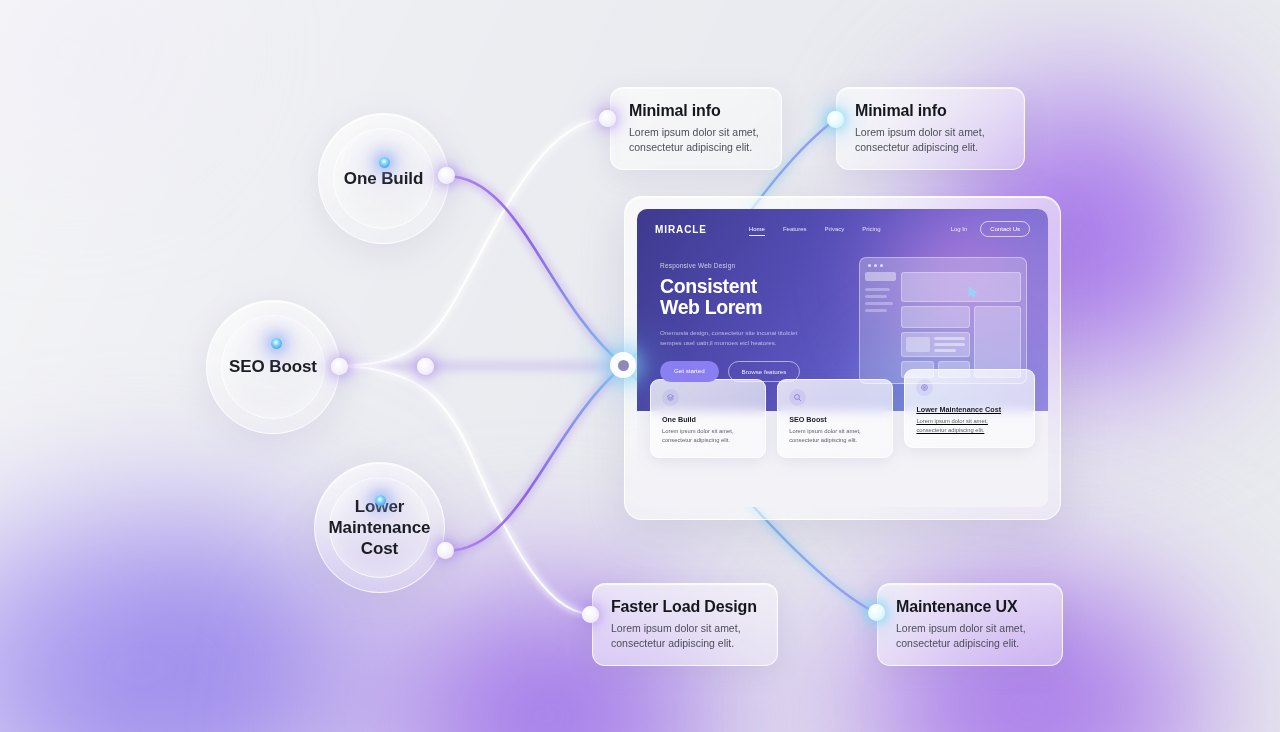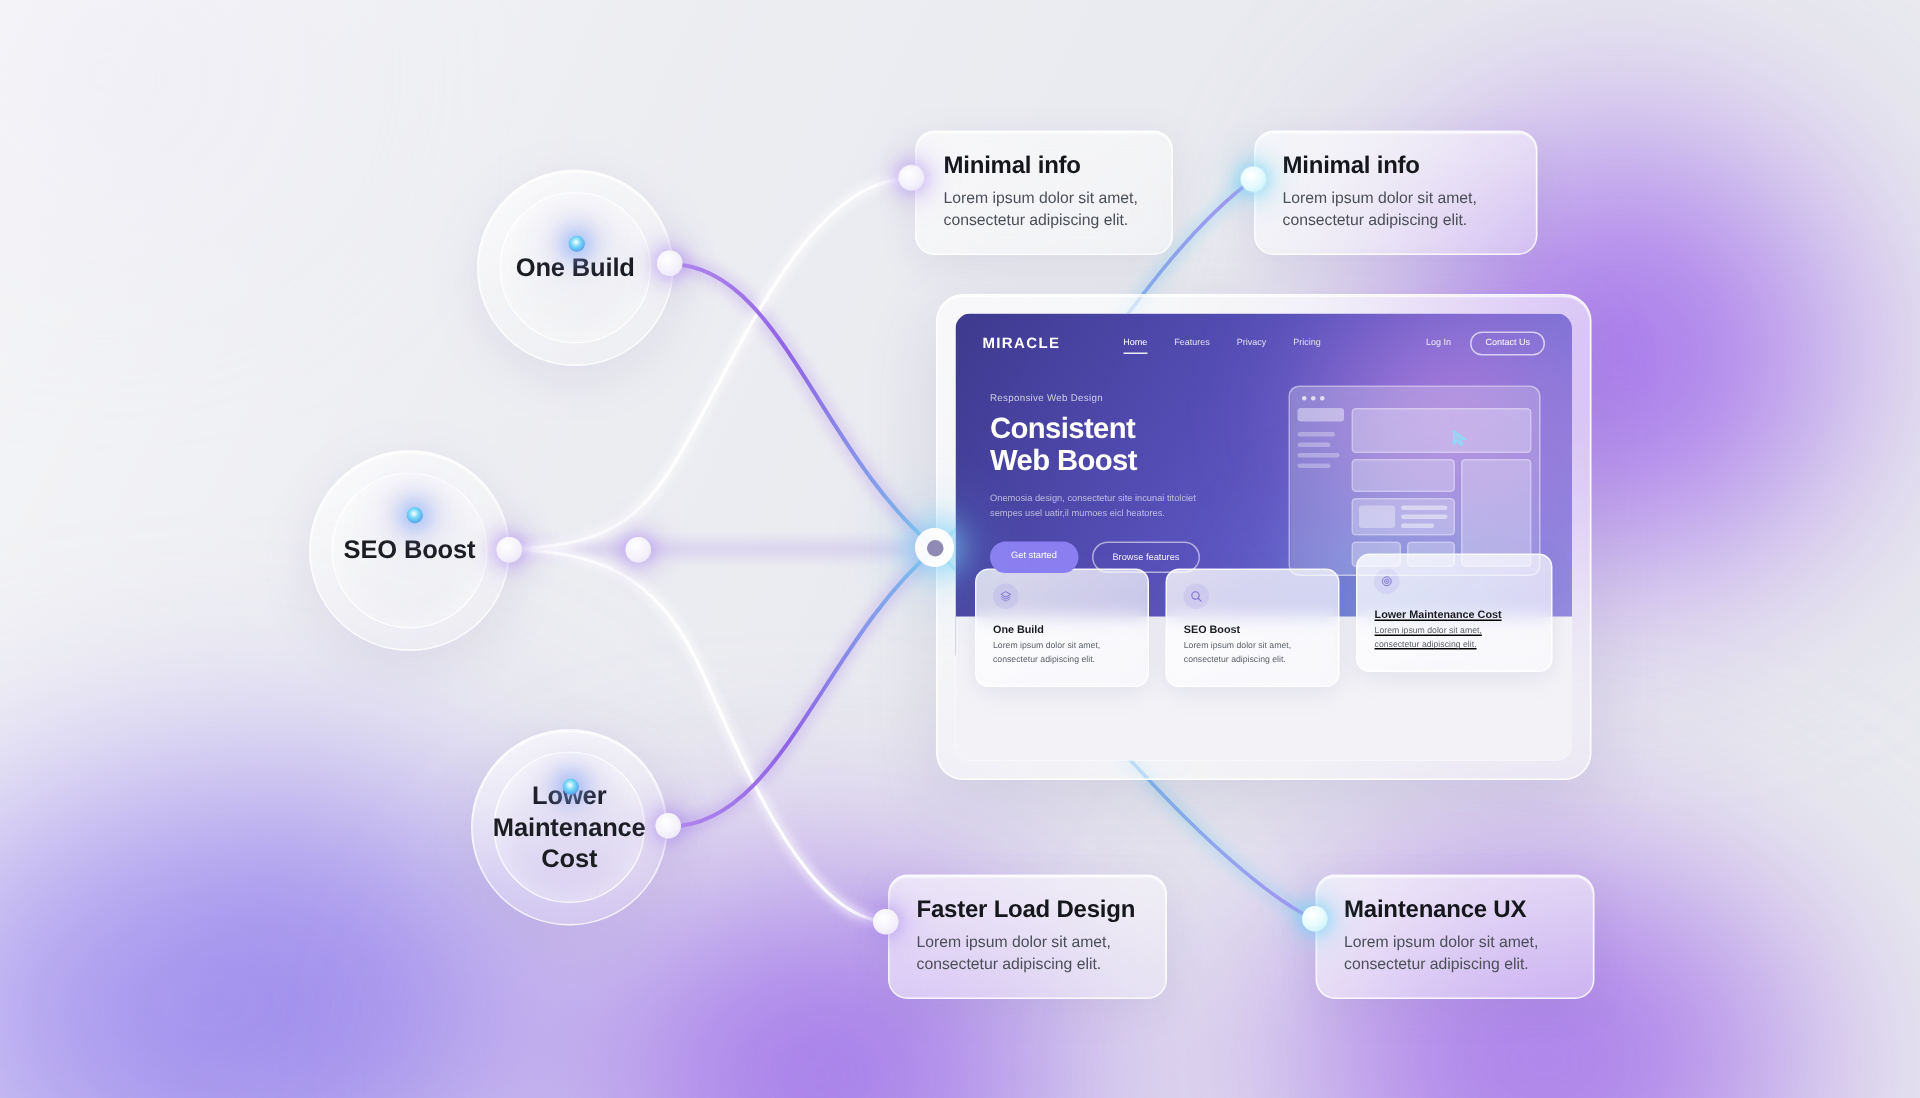--- a/index.html
+++ b/index.html
@@ -296,21 +296,21 @@
   <div class="port" style="left:438px; top:167px;"></div>
 
   <div class="node" style="left:206px; top:300px; width:134px; height:134px;">
     <div class="ring"></div>
     <div class="topdot" style="left:64px; top:37px;"></div>
     <div class="label">SEO Boost</div>
   </div>
   <div class="port" style="left:331px; top:358px;"></div>
   <div class="port" style="left:417px; top:358px;"></div>
 
-  <div class="node" style="left:314px; top:486px; width:131px; height:131px;">
+  <div class="node" style="left:314px; top:462px; width:131px; height:131px;">
     <div class="ring"></div>
     <div class="topdot" style="left:60px; top:32px;"></div>
     <div class="label">
       <span>Lower</span><br>
       <span>Maintenance</span><br>
       <span>Cost</span>
     </div>
   </div>
   <div class="port" style="left:437px; top:542px;"></div>
 
@@ -370,21 +370,21 @@
           <div id="nav-right">
             <span id="login">Log In</span>
             <span id="contact">Contact Us</span>
           </div>
         </div>
 
         <div id="hero-body">
           <div id="eyebrow">Responsive Web Design</div>
           <div id="headline">
             <span>Consistent</span><br>
-            <span>Web Boost</span>
+            <span>Web Lorem</span>
           </div>
           <div id="subcopy">
             <span>Onemosia design, consectetur site incunai titolciet</span><br>
             <span>sempes usel uatir,il mumoes eicl heatores.</span>
           </div>
           <div id="cta-row">
             <span id="cta-primary">Get started</span>
             <span id="cta-secondary">Browse features</span>
           </div>
         </div>

